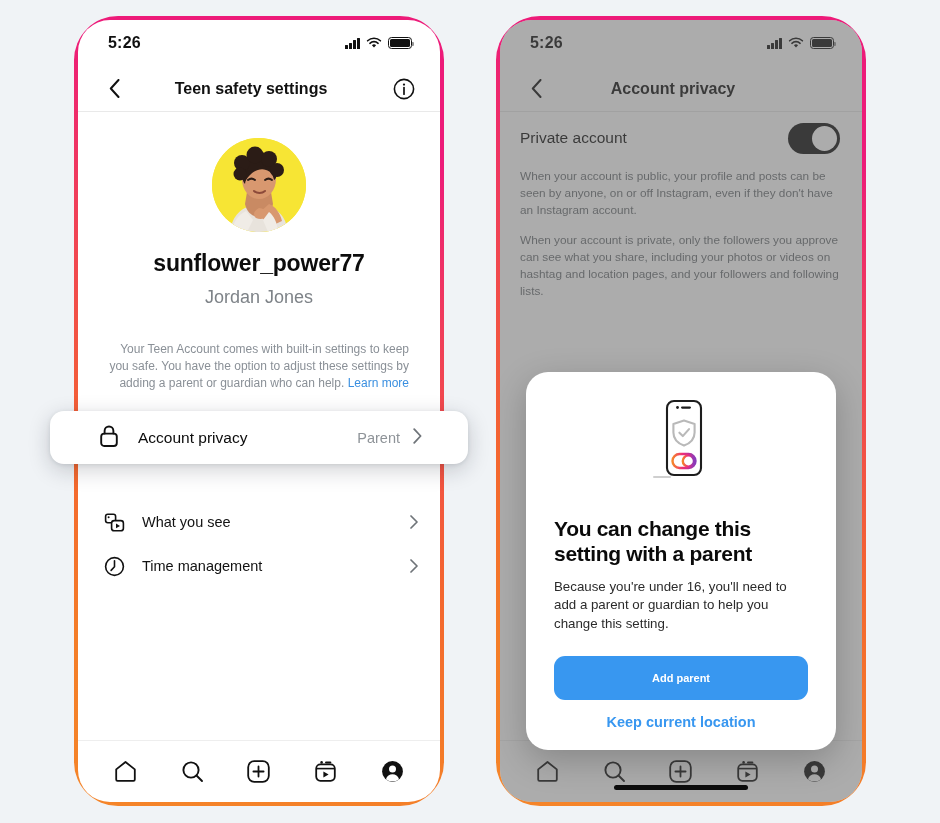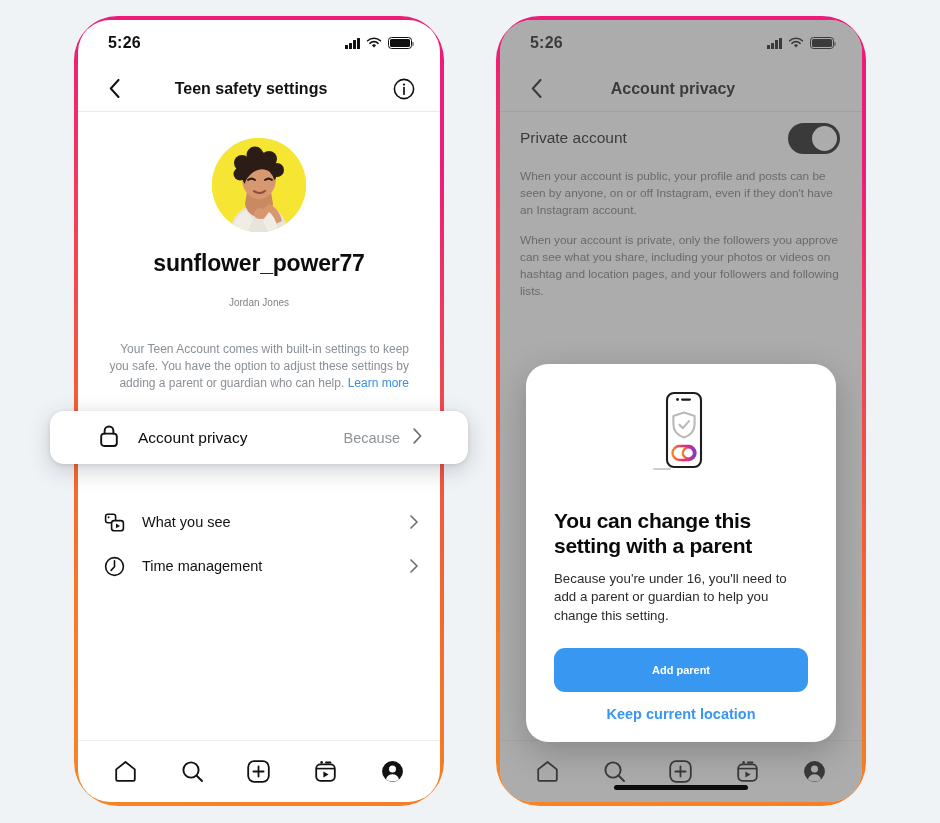--- a/index.html
+++ b/index.html
@@ -74,21 +74,21 @@
 
   
   .profile { padding: 26px 0 0; text-align: center; }
   .avatar {
     width: 94px; height: 94px; border-radius: 50%;
     margin: 0 auto; overflow: hidden; position: relative;
     background: #f6e235;
   }
   .av-face { position: absolute; inset: 0; }
   .handle { margin-top: 18px; font-size: 23px; font-weight: 700; color: #0c0c0c; letter-spacing: -.2px; }
-  .fullname { margin-top: 20px; font-size: 10px; color: #7e8388; }
+  .fullname { margin-top: 10px; font-size: 18px; color: #7e8388; }
   .blurb {
     margin: 33px auto 0; width: 300px;
     font-size: 12px; line-height: 1.42; color: #8a9097; text-align: right;
   }
   .blurb a { color: #3a8fe0; text-decoration: none; }
 
   
   .rows { margin-top: 20px; }
   .row {
     height: 44px; display: flex; align-items: center;
@@ -138,21 +138,21 @@
     position: absolute; right: 3px; top: 3px;
     width: 25px; height: 25px; border-radius: 50%; background: #fff;
   }
   .para { padding: 4px 22px 0 20px; }
   .para p { font-size: 11.8px; line-height: 1.44; color: #6f7478; }
   .para p + p { margin-top: 13px; }
 
   
   .modal {
     position: absolute; z-index: 40;
-    left: 26px; right: 26px; top: 344px;
+    left: 26px; right: 26px; top: 352px;
     background: #fff; border-radius: 22px;
     padding: 26px 28px 20px;
     box-shadow: 0 10px 34px rgba(0,0,0,.22);
   }
   .illus { display: flex; justify-content: center; margin-bottom: 26px; }
   .modal h2 {
     font-size: 21px; line-height: 1.21; font-weight: 700; color: #0a0a0a;
     letter-spacing: -.3px;
   }
   .modal .sub {
@@ -344,21 +344,21 @@
     </div>
 
     <div class="hi-row">
       <span class="ico">
         <svg width="22" height="24" viewBox="0 0 22 24">
           <rect x="3.2" y="9.6" width="15.6" height="12.4" rx="3" stroke="#111" stroke-width="1.9" fill="none"></rect>
           <path d="M6.6 9.6V6.9a4.4 4.4 0 0 1 8.8 0v2.7" stroke="#111" stroke-width="1.9" fill="none" stroke-linecap="round"></path>
         </svg>
       </span>
       <span class="label">Account privacy</span>
-      <span class="value">Because</span>
+      <span class="value">Parent</span>
       <span class="chev" style="margin-left:13px">
         <svg width="9" height="16" viewBox="0 0 9 16">
             <path d="M1.2 1.2 7.6 8l-6.4 6.8" stroke="#6f7479" stroke-width="1.8" fill="none" stroke-linecap="round" stroke-linejoin="round"></path>
           </svg>
       </span>
     </div>
   </div>
 
   <div class="phone p2">
     <div class="screen">

